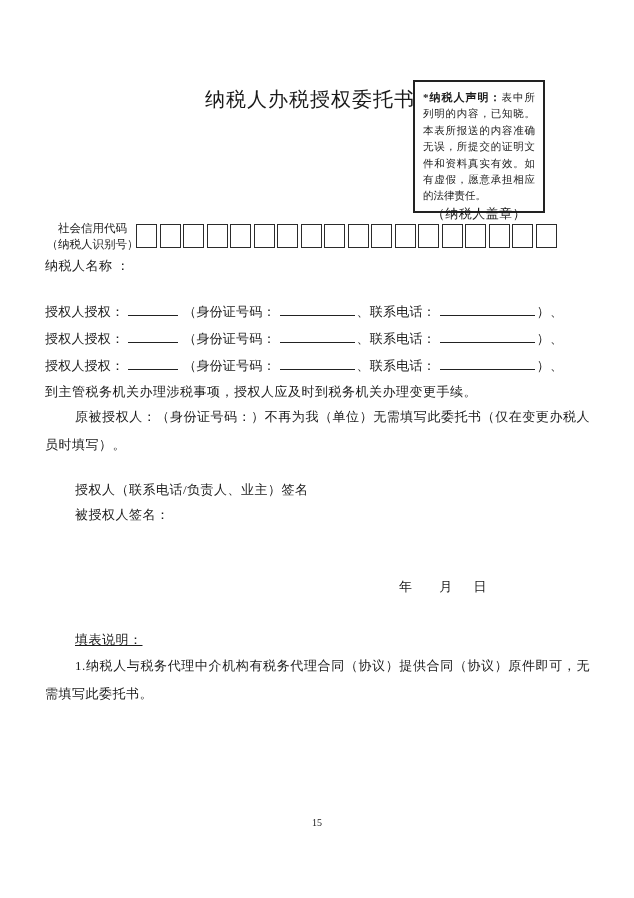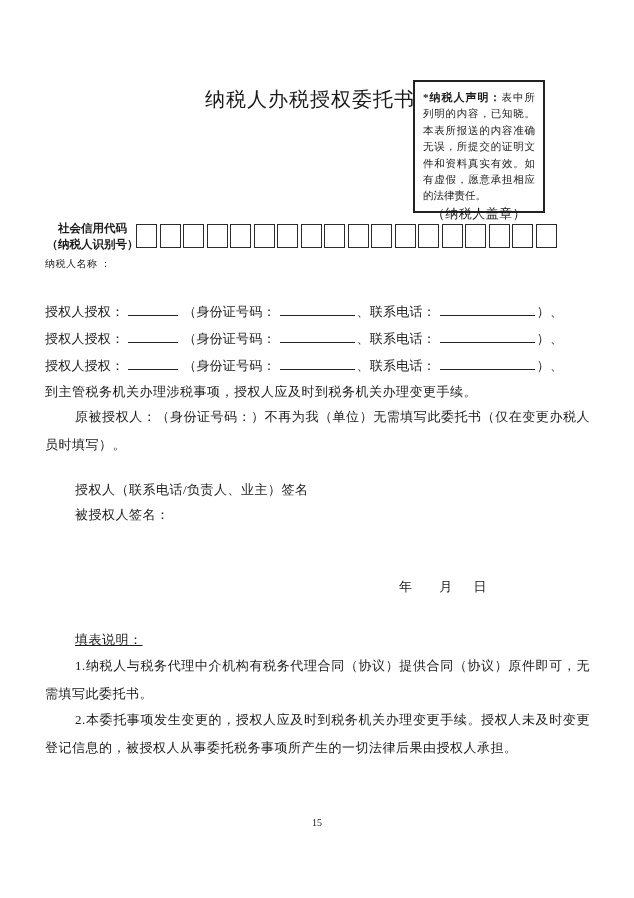--- a/index.html
+++ b/index.html
@@ -33,32 +33,32 @@
     position:absolute; left:413px; top:80px; width:132px; height:133px;
     box-sizing:border-box; border:2px solid #222;
     padding:7px 8px 3px 8px;
     font-size:10.5px; line-height:16.4px; text-align:justify;
   }
   .decl-box b { font-size:11px; }
   .decl-box .stamp { display:block; text-align:center; font-size:13px; letter-spacing:0.5px; margin-top:1px; }
 
   .credit-label {
     position:absolute; left:45px; top:220px; width:95px;
-    font-size:11.5px; line-height:16px; text-align:center; white-space:nowrap;font-weight:bold;
+    font-size:11.5px; line-height:16px; text-align:center; white-space:nowrap;
   }
   .credit-boxes {
     position:absolute; left:136px; top:224px;
     display:flex; gap:2.5px;
   }
   .code-box {
     width:21px; height:24px; box-sizing:border-box;
     border:1.5px solid #2b2b2b; background:#fff;
   }
 
-  .name-line { position:absolute; left:45px; top:257px; font-size:10px; letter-spacing:0.5px; }
+  .name-line { position:absolute; left:45px; top:257px; font-size:13px; letter-spacing:0.5px; }
 
   .auth-row { position:absolute; left:45px; font-size:13px; white-space:nowrap; letter-spacing:0.2px; }
   .auth-row.r1 { top:302px; }
   .auth-row.r2 { top:329px; }
   .auth-row.r3 { top:356px; }
   .blank {
     display:inline-block; border-bottom:1px solid #222; height:13px;
     vertical-align:baseline;
   }
   .blank.name  { width:50px; margin:0 5px 0 4px; }
@@ -149,17 +149,16 @@
   <div class="sig-line sig-authorized">被授权人签名：</div>
 
   <div class="sign-date">
     <span>年</span>
     <span class="m">月</span>
     <span class="d">日</span>
   </div>
 
   <div class="instr-title">填表说明：</div>
   <p class="para instr-p1">1.纳税人与税务代理中介机构有税务代理合同（协议）提供合同（协议）原件即可，无需填写此委托书。</p>
-  <p class="para instr-p2">2.本委托事项发生变更的，授权人应及时到税务机关办理变更手续。授权人未及时变更登记信息的，被授权人从事委托税务事项所产生的一切法律后果由授权人承担。</p>
 
   <div class="page-num">15</div>
 
 </div>
 
 </body></html>

